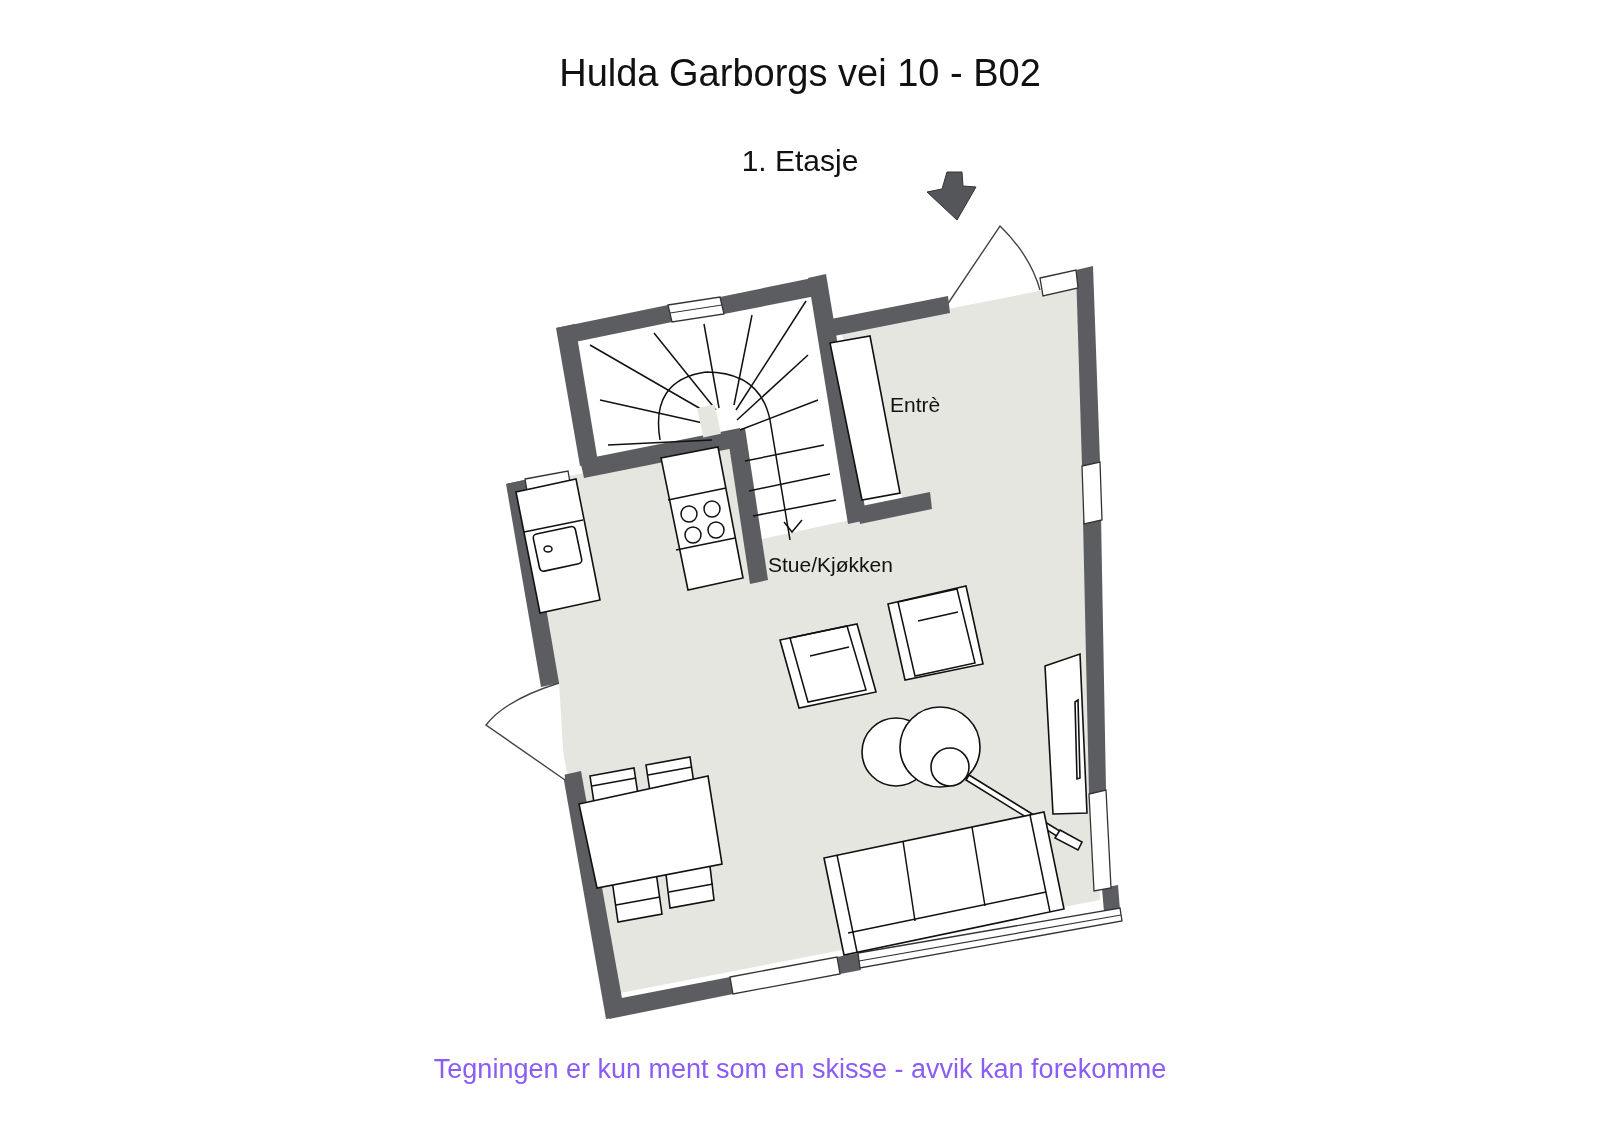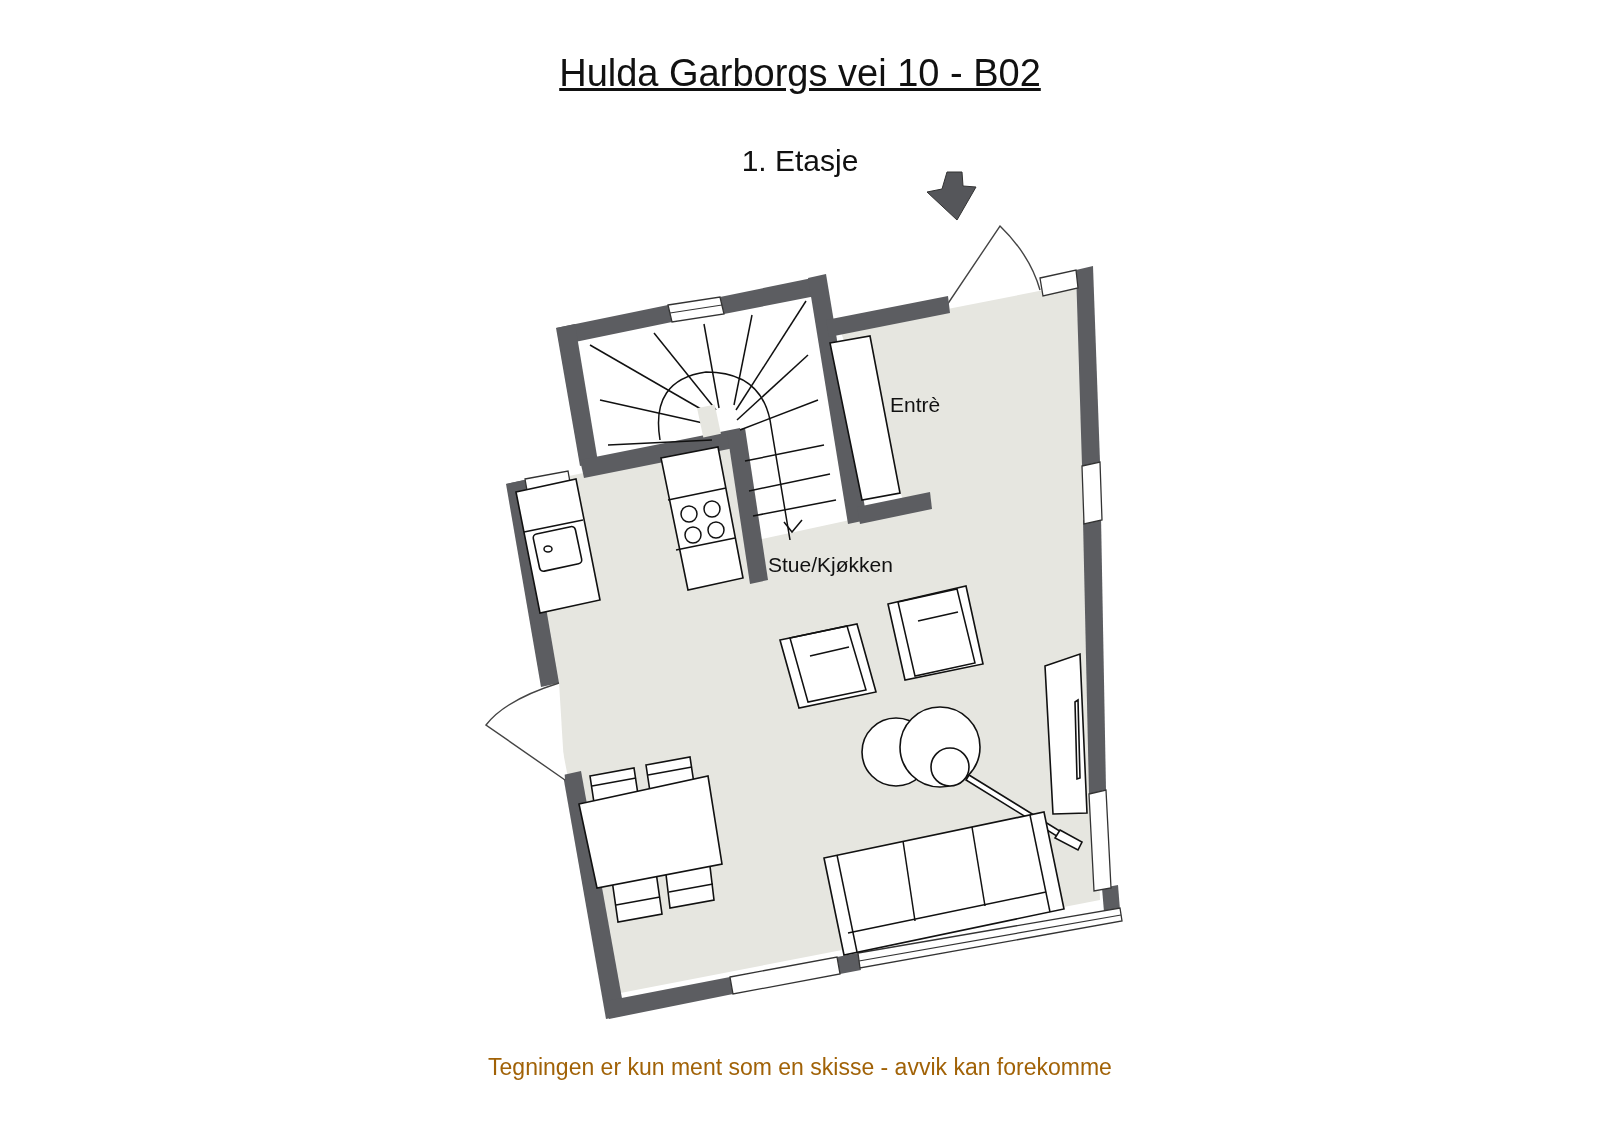--- a/index.html
+++ b/index.html
@@ -1,20 +1,20 @@
 <!DOCTYPE html>
 <html><head>
 <meta charset="utf-8">
 <style>
   html, body { margin: 0; padding: 0; background: #ffffff; }
   body { width: 1600px; height: 1131px; position: relative; overflow: hidden; font-family: "Liberation Sans", sans-serif; }
   .title { position: absolute; left: 0; width: 1600px; text-align: center; color: #111; }
-  #t1 { top: 52px; font-size: 38px; text-decoration: underline; }
+  #t1 { top: 52px; font-size: 38px; }
   #t2 { top: 112px; font-size: 30px; margin-top: 32px; }
-  #foot { position: absolute; left: 0; width: 1600px; top: 1054px; text-align: center; font-size: 23px; color: #a16207; }
+  #foot { position: absolute; left: 0; width: 1600px; top: 1054px; text-align: center; font-size: 27px; color: #8b5cf6; }
   svg { position: absolute; left: 0; top: 0; }
   .room-label { font-family: "Liberation Sans", sans-serif; font-size: 21px; fill: #111; }
   .wall { fill: #5c5d61; }
   .floor { fill: #e6e6e0; }
   .fur { fill: #ffffff; stroke: #111; stroke-width: 1.6; }
   .thin { fill: none; stroke: #111; stroke-width: 1.5; }
   .win { fill: #ffffff; stroke: #333; stroke-width: 1.3; }
   .door { fill: #ffffff; stroke: #444; stroke-width: 1.4; }
 </style>
 </head>

